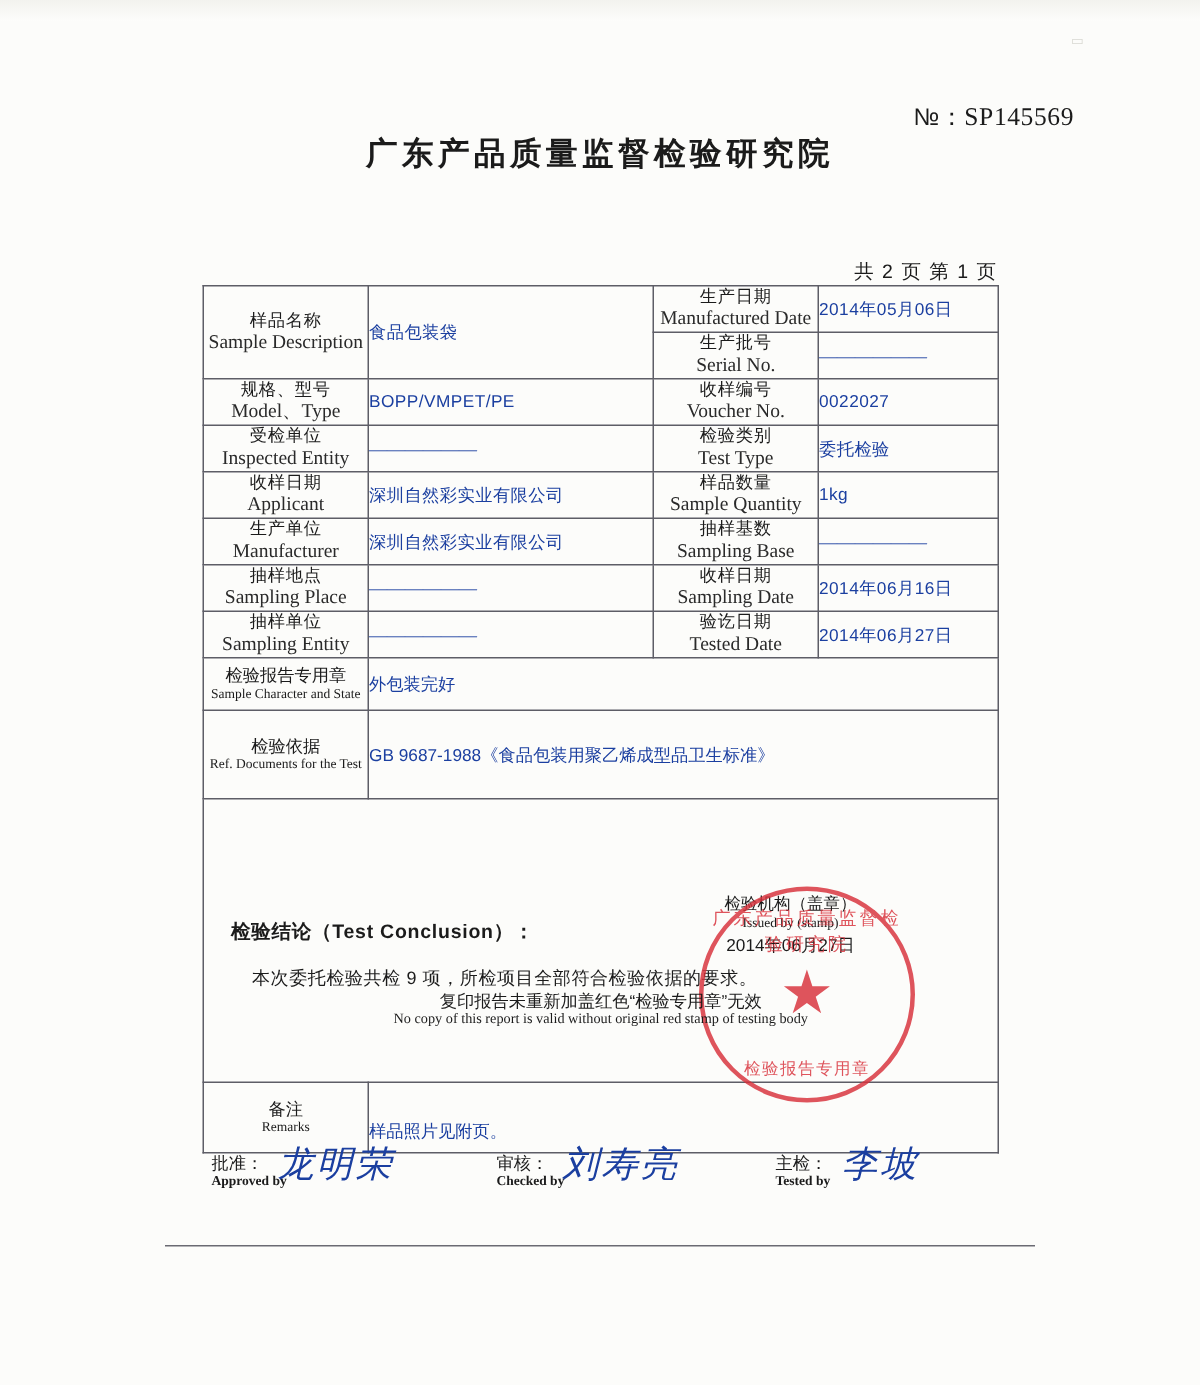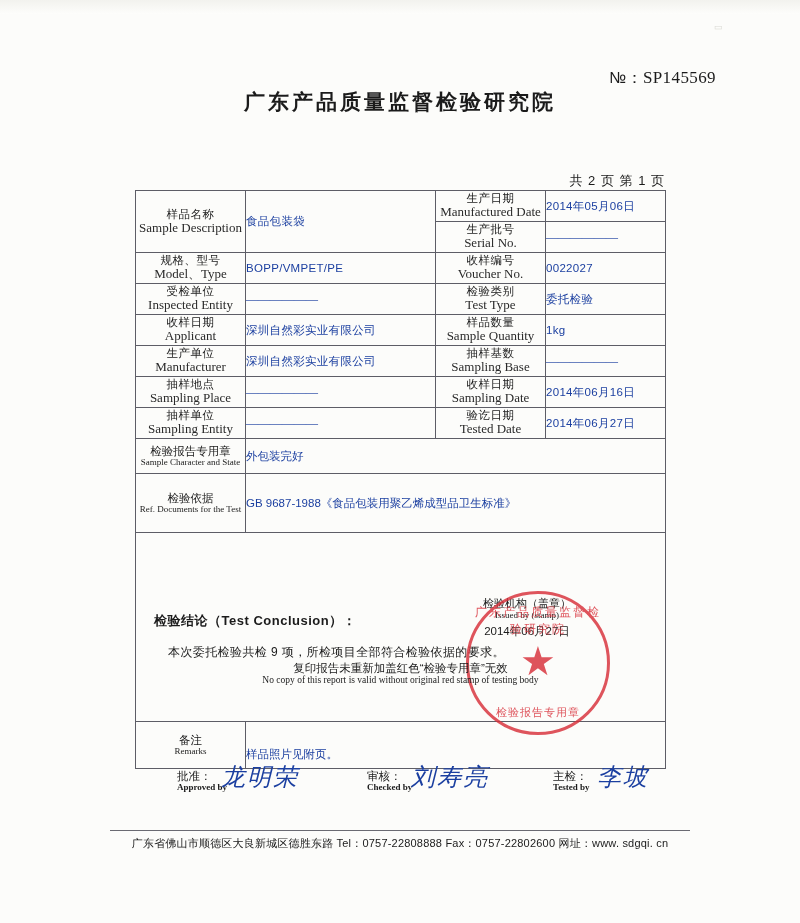--- a/index.html
+++ b/index.html
@@ -219,21 +219,20 @@
   .stamp-wrap { position: absolute; left: 0; top: 0; width: 100%; height: 100%; }
 
   .remarks-cell-label { height: 46px; }
 
   .sign-row {
     position: absolute;
     left: 135px;
     top: 770px;
     width: 530px;
     height: 52px;
-    margin-left: 36px;
   }
   .sign-item {
     position: absolute;
     top: 0;
     line-height: 1.1;
   }
   .sign-item .cn { font-size: 11.5px; font-family: "Liberation Sans", sans-serif; display: block; }
   .sign-item .en { font-size: 9px; display: block; font-weight: bold; }
   .sig {
     position: absolute;
@@ -452,15 +451,14 @@
       <span class="sig">刘寿亮</span>
     </div>
     <div class="sign-item" style="left:382px;">
       <span class="cn">主检：</span>
       <span class="en">Tested by</span>
       <span class="sig">李坡</span>
     </div>
   </div>
 
   <div class="footer-rule"></div>
-  <div class="footer">广东省佛山市顺德区大良新城区德胜东路    Tel：0757-22808888    Fax：0757-22802600    网址：www. sdgqi. cn</div>
 
 </div>
 
 </body></html>

